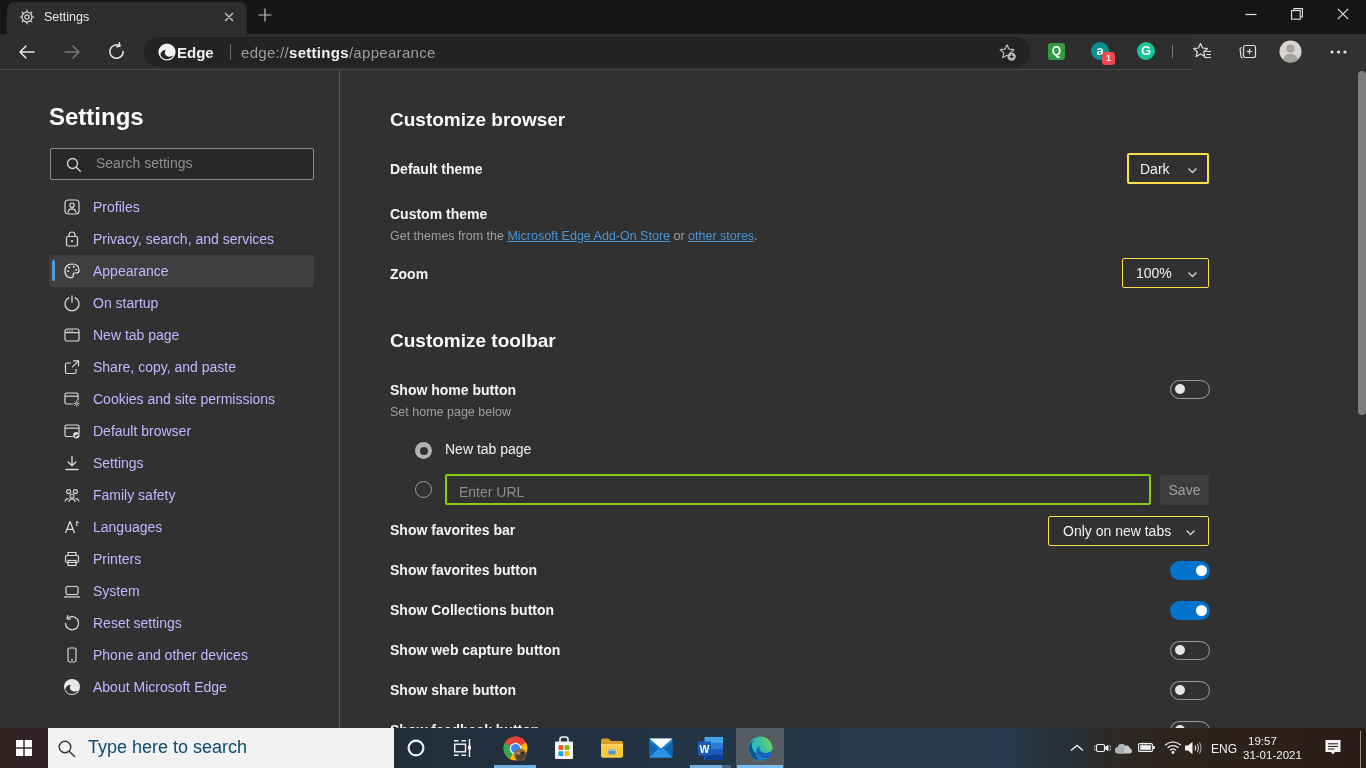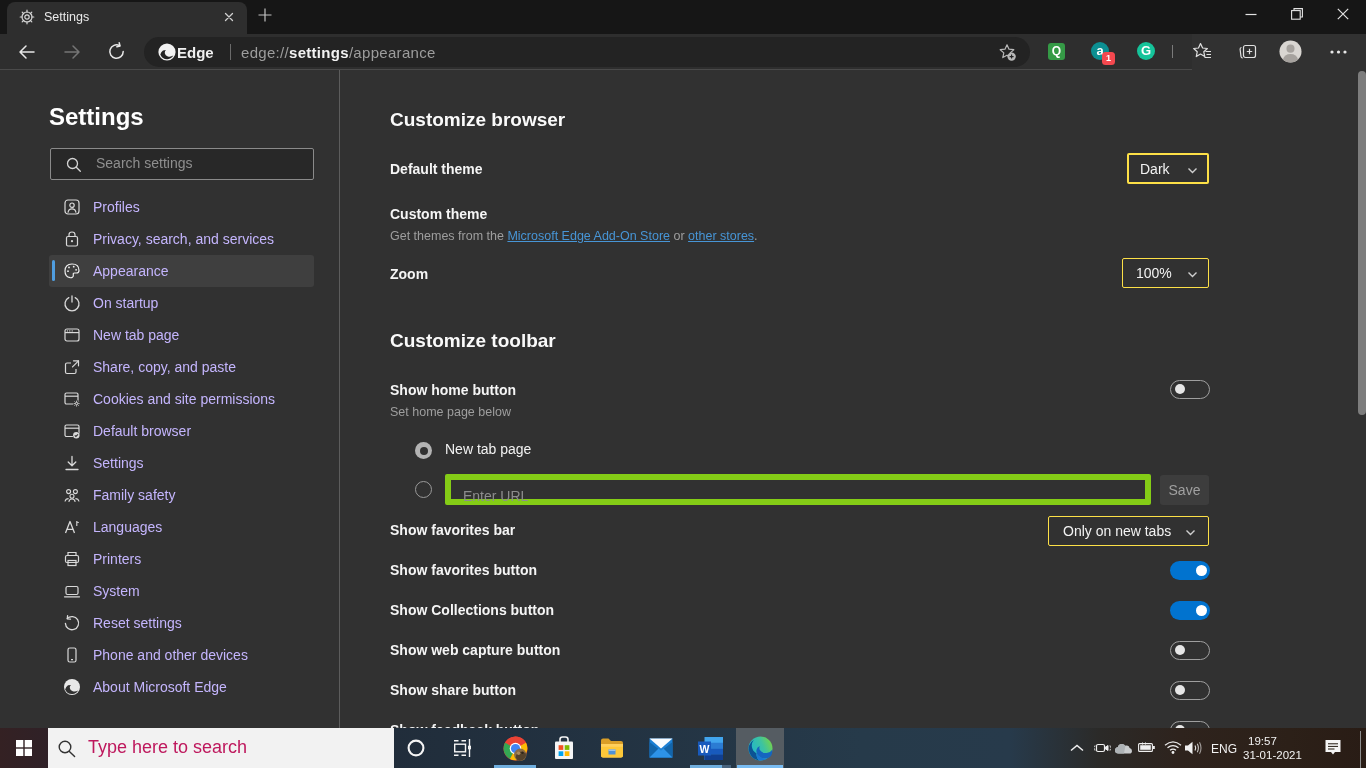--- a/index.html
+++ b/index.html
@@ -39,21 +39,21 @@
 .toff{border:1.5px solid #9f9f9f}
 .toff .knob{position:absolute;left:4px;top:3px;width:10px;height:10px;border-radius:50%;background:#e6e6e6}
 .ton{background:#0173cf}
 .ton .knob{position:absolute;right:3.5px;top:4px;width:11px;height:11px;border-radius:50%;background:#fff}
 .chev{position:absolute;width:11px;height:11px}
 
 #thumb{left:1358px;top:71px;width:8px;height:344px;background:#7d7d7d;border-radius:4px}
 
 #taskbar{left:0;top:728px;width:1366px;height:40px;background:linear-gradient(90deg,#342123 0px,#2e2128 60px,#202b38 320px,#223140 560px,#263a4a 860px,#273a4b 1010px,#2b2a28 1100px,#2e231d 1180px,#2c2018 1290px,#291c15 1366px)}
 #tsearch{left:48px;top:0;width:346px;height:40px;background:#f2f2f2}
-#tsearchtxt{left:40px;top:9px;font-size:18px;color:#be185d}
+#tsearchtxt{left:40px;top:9px;font-size:18px;color:#0c4a6e}
 #edgehl{left:736px;top:0;width:48px;height:40px;background:#555c62}
 .uline{position:absolute;top:37px;height:3px;background:#6faede}
 .ttxt{position:absolute;color:#f2f2f2;font-size:11.5px;white-space:nowrap}
 #showdesk{left:1360px;top:731px;width:1px;height:37px;background:#8d8d8d}
 </style>
 </head>
 <body>
 
 <div class="ab" id="tabbar">
   <div class="ab" id="tab">
@@ -344,21 +344,21 @@
 
   <div class="toggle toff" style="left:829px;top:310px">
       <div class="knob"></div>
     </div>
 
   <div class="ab" style="left:74px;top:372px;width:17px;height:17px;border-radius:50%;background:#b3b3b3"></div>
   <div class="ab" style="left:78.5px;top:376.5px;width:8px;height:8px;border-radius:50%;background:#313131"></div>
   <span class="rlab" style="left:104px;top:371px">New tab page</span>
 
   <div class="ab" style="left:74px;top:411px;width:17px;height:17px;border-radius:50%;border:1.5px solid #9a9a9a"></div>
-  <div class="ab" style="left:104px;top:404px;width:706px;height:31px;border:6px solid #84cc16;border-radius:2px">
+  <div class="ab" style="left:104px;top:404px;width:706px;height:31px;border:2px solid #84cc16;border-radius:2px">
     <span style="position:absolute;left:12px;top:8px;font-size:14px;color:#8d8d8d">Enter URL</span>
   </div>
   <div class="ab" style="left:819px;top:404.5px;width:49px;height:30px;background:#3d3d3d;border-radius:3px;text-align:center">
     <span style="font-size:14px;font-weight:normal;color:#a0a0a0;line-height:30px">Save</span>
   </div>
 
   <span class="lab" style="top:452px">Show favorites bar</span>
   <div class="drop" style="left:707px;top:446px;width:161px;height:30px">
     <span style="position:absolute;left:14px;top:6px">Only on new tabs</span>
     <svg class="chev" style="right:12px;top:10px" viewBox="0 0 11 11">

